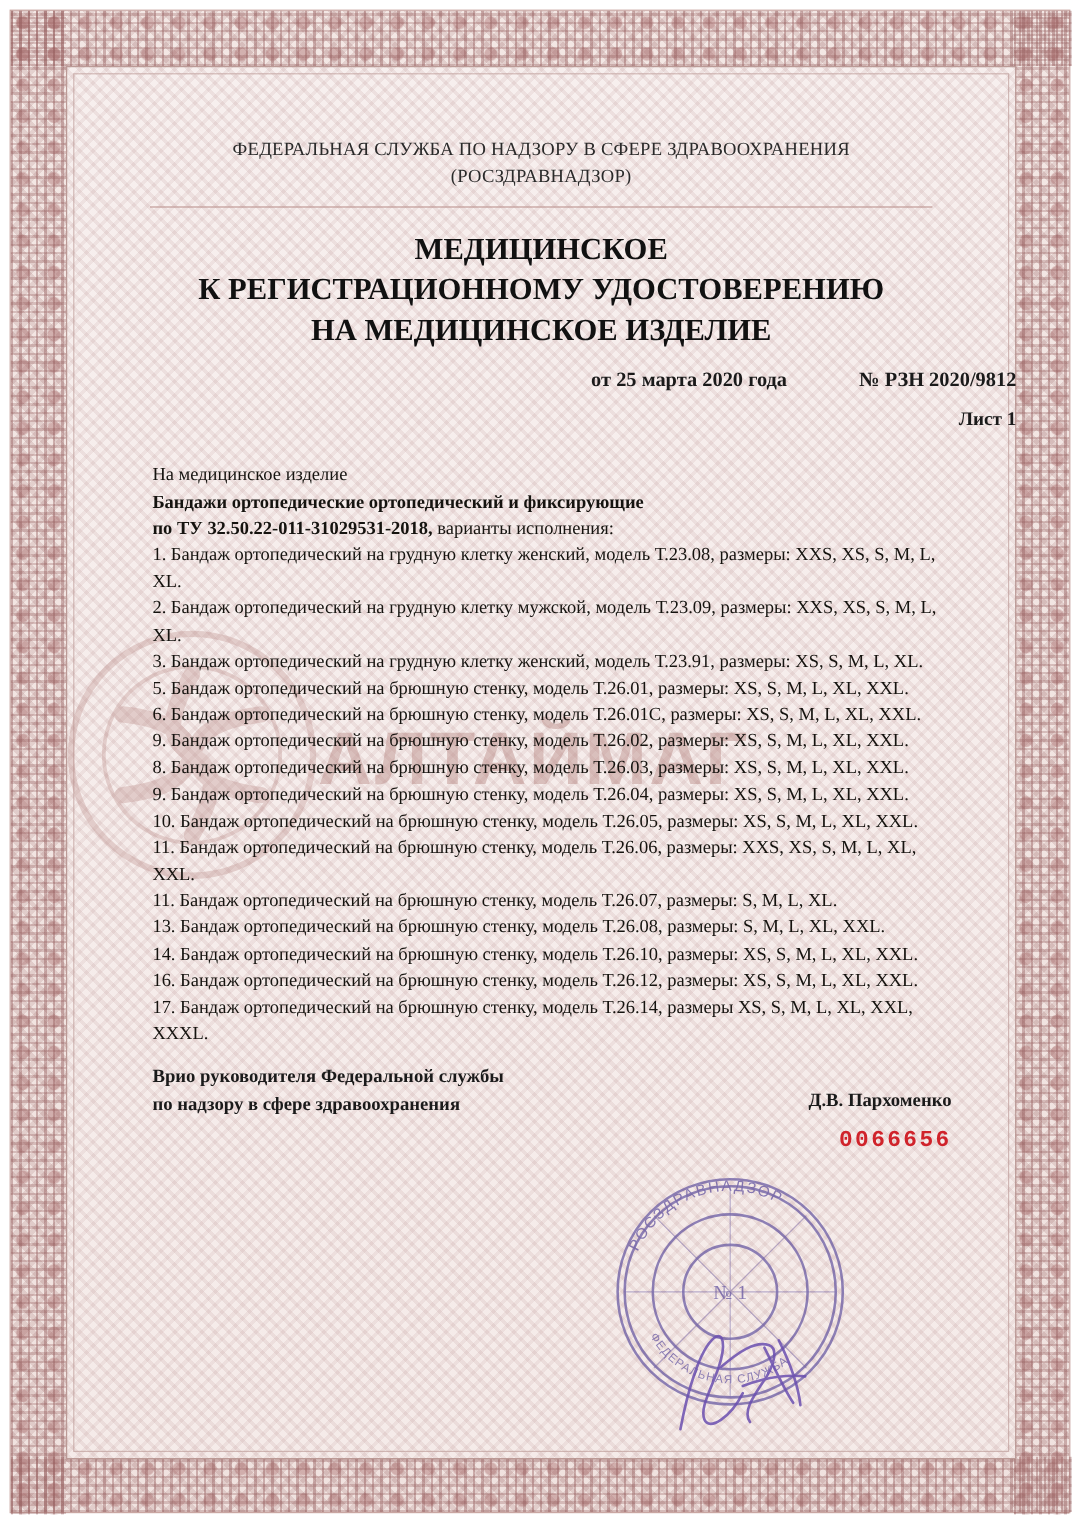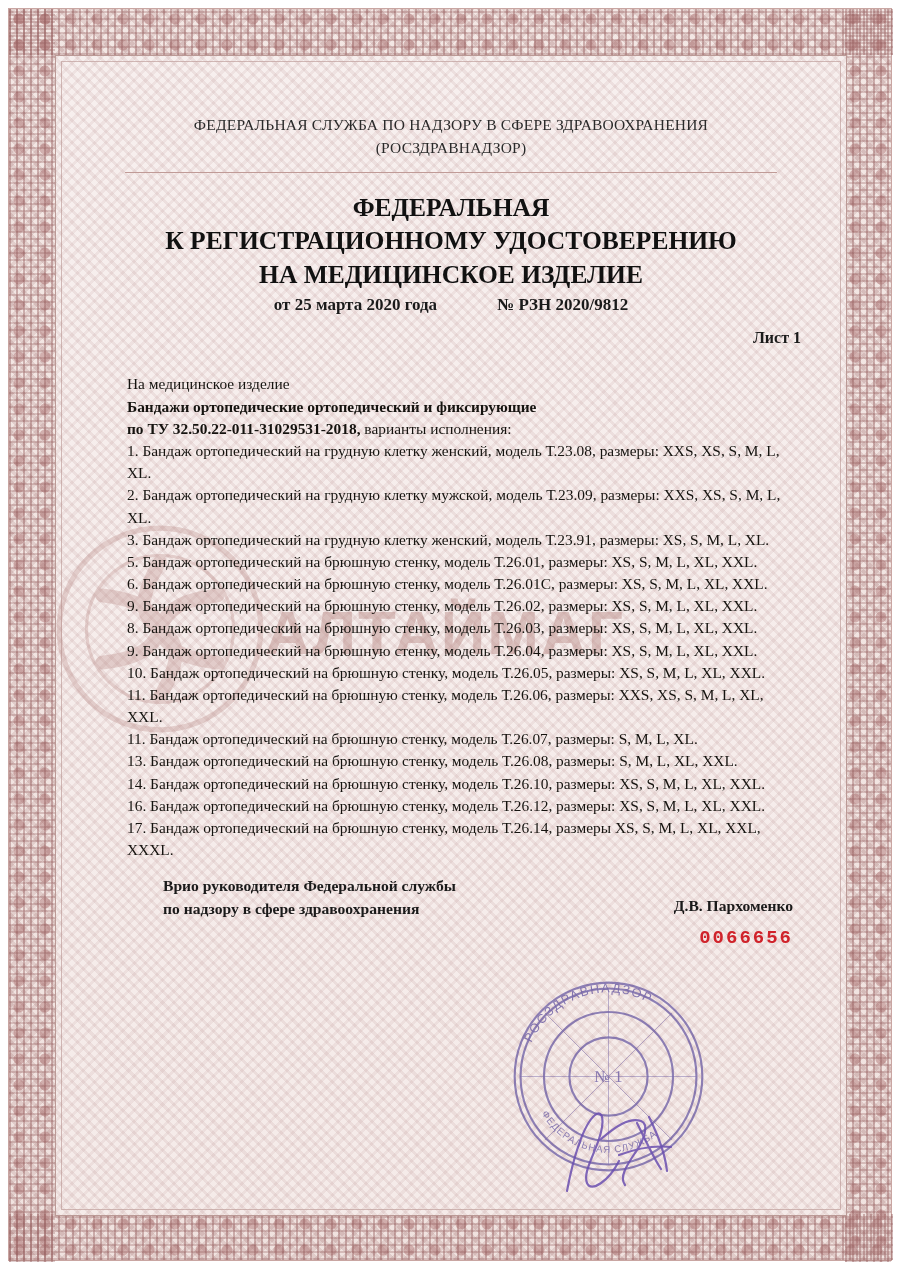--- a/index.html
+++ b/index.html
@@ -121,49 +121,48 @@
     text-align: center;
     margin-top: 18px;
     font-family: "Liberation Serif", serif;
     font-weight: bold;
     font-size: 25.5px;
     line-height: 1.32;
     color: #111;
   }
   .date-row {
     display: flex;
-    justify-content: center;
+    justify-content: flex-end;
     gap: 60px;
-    margin-top: 4px;
+    margin-top: 16px;
     font-weight: bold;
     font-size: 17px;
   }
   .sheet-row {
     text-align: right;
     margin-top: 14px;
-    padding-right: 46px;
     font-weight: bold;
     font-size: 16px;
   }
 
   .body-block {
     margin-top: 26px;
     padding: 0 54px 0 72px;
     font-size: 15.4px;
     line-height: 1.44;
     color: #15130f;
     position: relative;
     z-index: 3;
   }
   .body-block p { margin: 0; }
   .b { font-weight: bold; }
 
   .sign-block {
     margin-top: 14px;
-    padding: 0 54px 0 108px;
+    padding: 0 54px 0 72px;
     position: relative;
     z-index: 3;
   }
   .sign-title {
     font-weight: bold;
     font-size: 15.6px;
     line-height: 1.45;
   }
   .sign-name {
     position: absolute;
@@ -232,21 +231,21 @@
   <div class="content">
 
     <div class="agency">
       <div>ФЕДЕРАЛЬНАЯ СЛУЖБА ПО НАДЗОРУ В СФЕРЕ ЗДРАВООХРАНЕНИЯ</div>
       <div>(РОСЗДРАВНАДЗОР)</div>
     </div>
 
     <div class="hr-thin"></div>
 
     <div class="doc-title">
-      <div>ФЕДЕРАЛЬНАЯ</div>
+      <div>МЕДИЦИНСКОЕ</div>
       <div>К РЕГИСТРАЦИОННОМУ УДОСТОВЕРЕНИЮ</div>
       <div>НА МЕДИЦИНСКОЕ ИЗДЕЛИЕ</div>
     </div>
 
     <div class="date-row">
       <span>от  25 марта 2020 года</span>
       <span>№  РЗН 2020/9812</span>
     </div>
 
     <div class="sheet-row">Лист  1</div>

